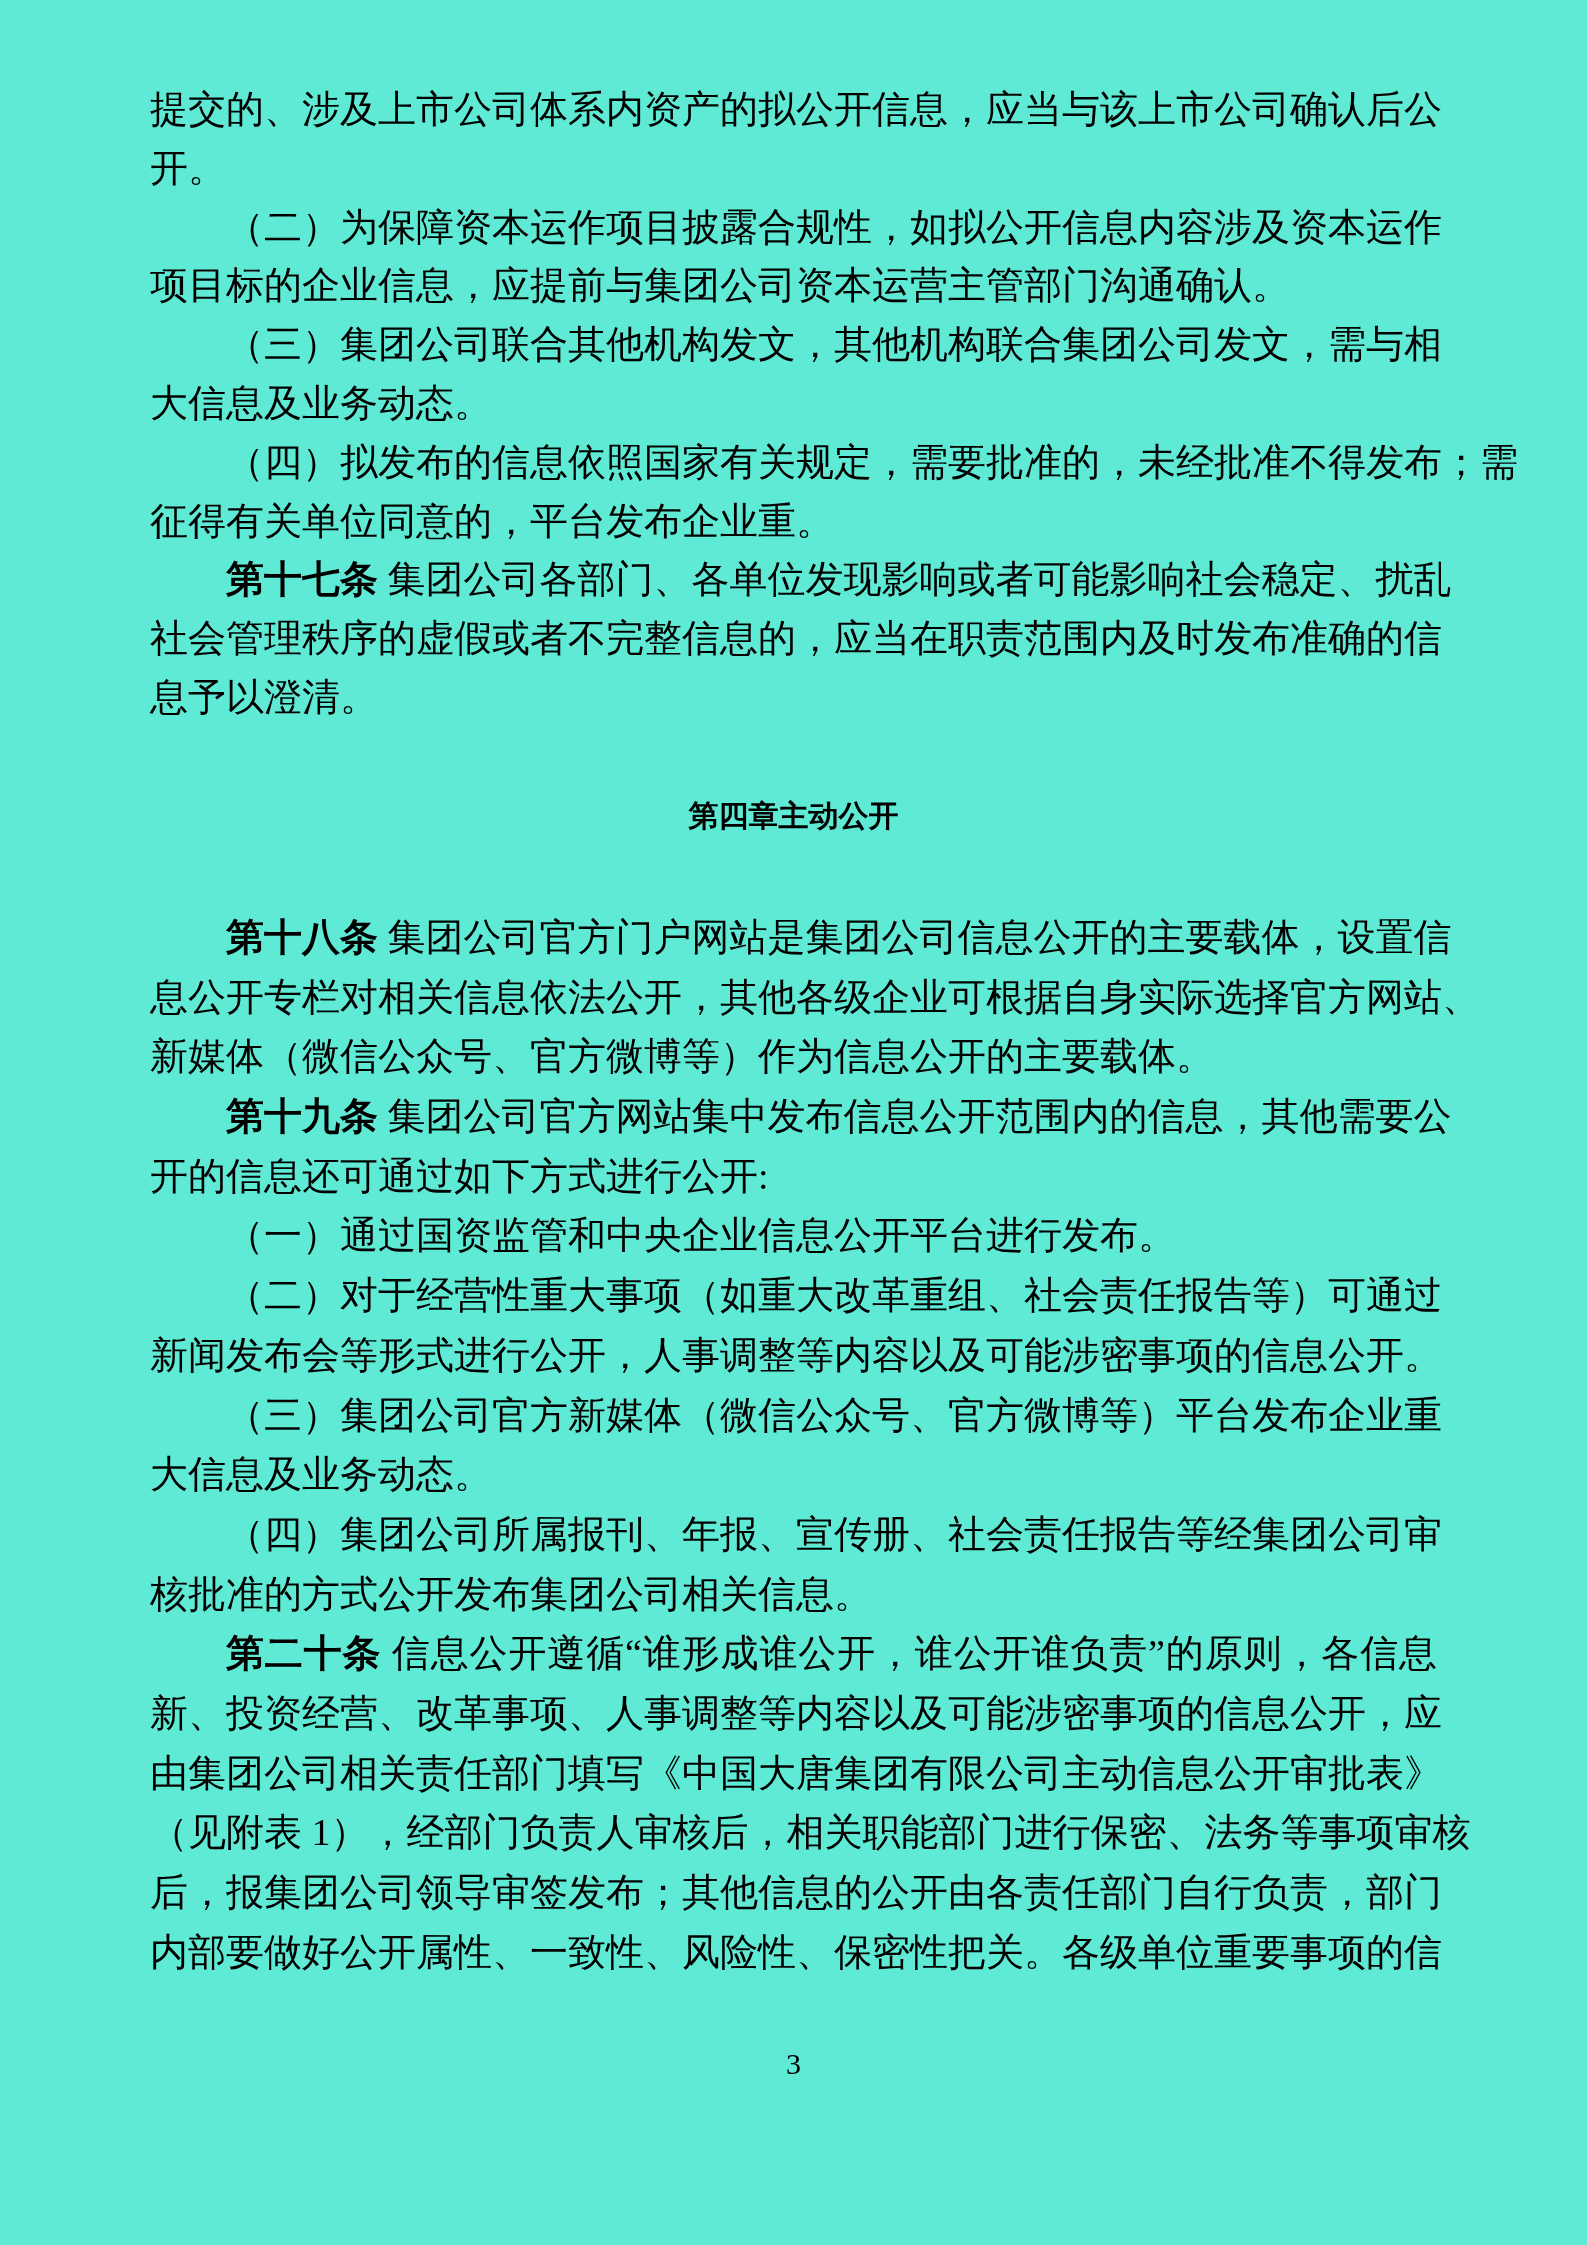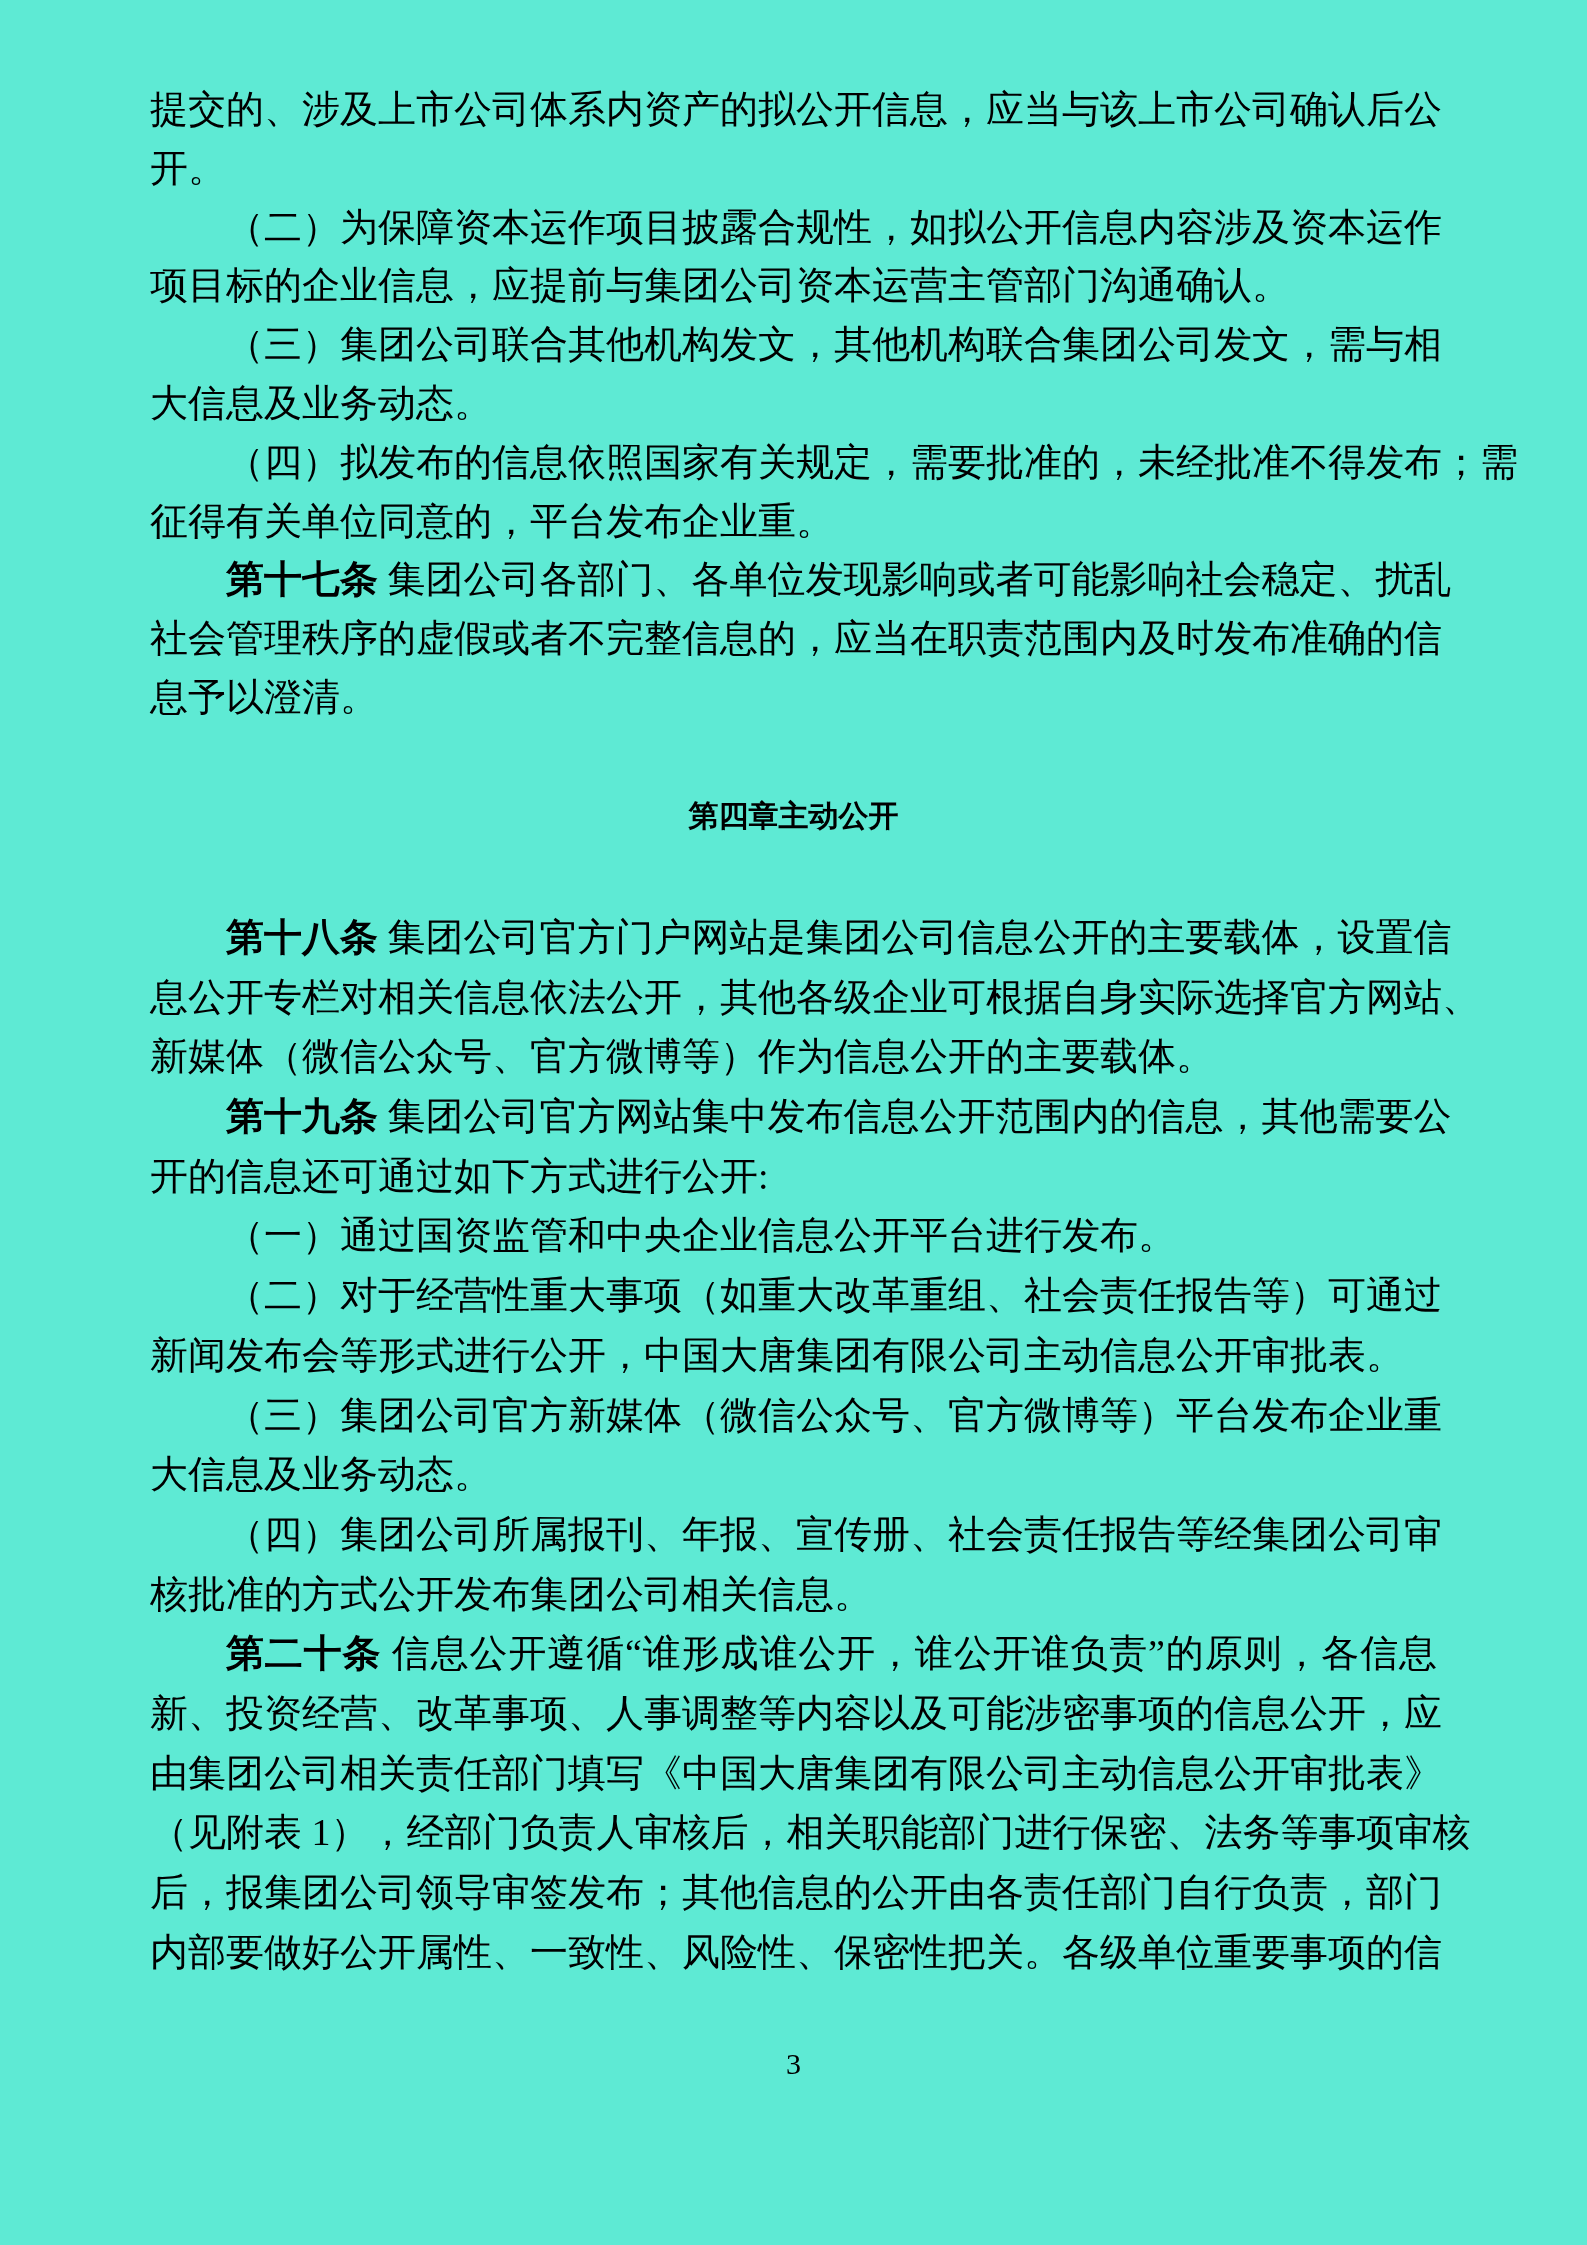--- a/index.html
+++ b/index.html
@@ -67,21 +67,21 @@
   <h2 class="chapter">第四章主动公开</h2>
 
   <div class="seg seg-bottom" id="seg-bottom">
       <div class="line fill indent"><span class="art">第十八条</span> 集团公司官方门户网站是集团公司信息公开的主要载体，设置信</div>
       <div class="line fill">息公开专栏对相关信息依法公开，其他各级企业可根据自身实际选择官方网站、</div>
       <div class="line">新媒体（微信公众号、官方微博等）作为信息公开的主要载体。</div>
       <div class="line fill indent"><span class="art">第十九条</span> 集团公司官方网站集中发布信息公开范围内的信息，其他需要公</div>
       <div class="line">开的信息还可通过如下方式进行公开:</div>
       <div class="line indent">（一）通过国资监管和中央企业信息公开平台进行发布。</div>
       <div class="line fill indent">（二）对于经营性重大事项（如重大改革重组、社会责任报告等）可通过</div>
-      <div class="line">新闻发布会等形式进行公开，中国大唐集团有限公司主动信息公开审批表。</div>
+      <div class="line">新闻发布会等形式进行公开，人事调整等内容以及可能涉密事项的信息公开。</div>
       <div class="line fill indent">（三）集团公司官方新媒体（微信公众号、官方微博等）平台发布企业重</div>
       <div class="line">大信息及业务动态。</div>
       <div class="line fill indent">（四）集团公司所属报刊、年报、宣传册、社会责任报告等经集团公司审</div>
       <div class="line">核批准的方式公开发布集团公司相关信息。</div>
       <div class="line fill indent"><span class="art">第二十条</span> 信息公开遵循“谁形成谁公开，谁公开谁负责”的原则，各信息</div>
       <div class="line fill">新、投资经营、改革事项、人事调整等内容以及可能涉密事项的信息公开，应</div>
       <div class="line fill">由集团公司相关责任部门填写《中国大唐集团有限公司主动信息公开审批表》</div>
       <div class="line fill">（见附表 1），经部门负责人审核后，相关职能部门进行保密、法务等事项审核</div>
       <div class="line fill">后，报集团公司领导审签发布；其他信息的公开由各责任部门自行负责，部门</div>
       <div class="line fill">内部要做好公开属性、一致性、风险性、保密性把关。各级单位重要事项的信</div>

